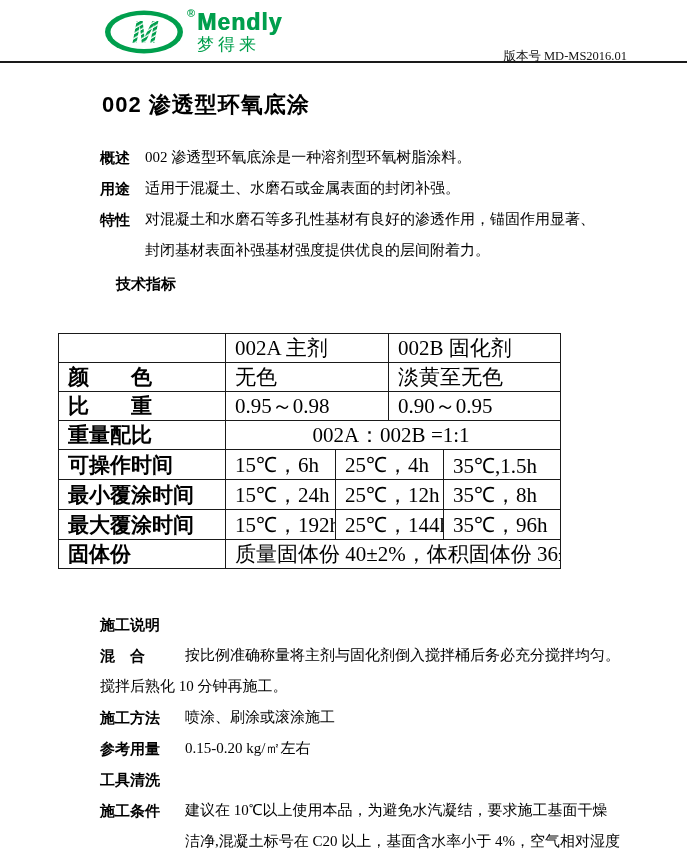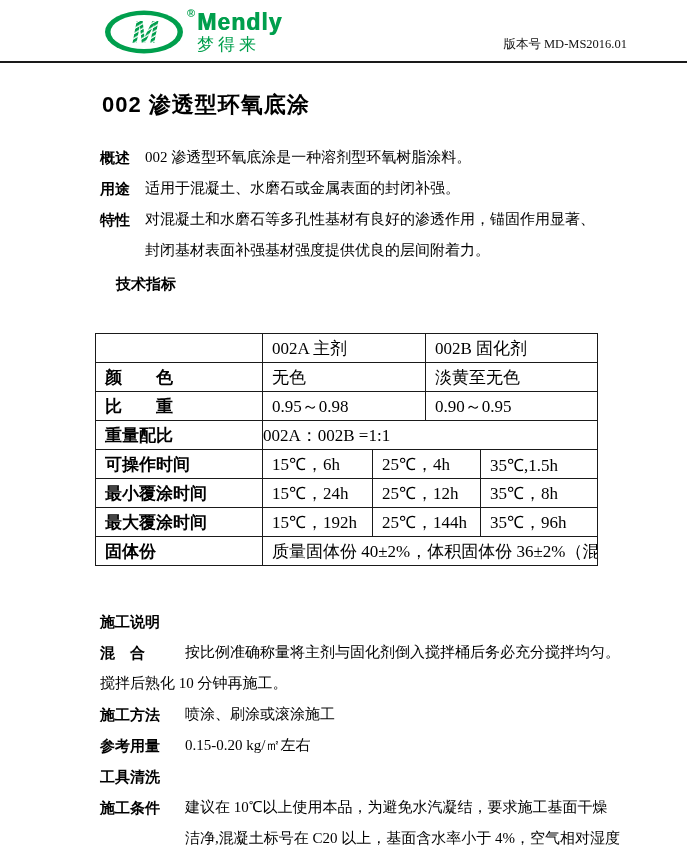--- a/index.html
+++ b/index.html
@@ -29,21 +29,21 @@
     font-weight: 900; font-size: 23px; line-height: 26px;
     color: #009F4D; letter-spacing: 1px;
     text-shadow: 0.6px 0 0 #009F4D;
   }
   .brand-cn {
     font-family: "Liberation Sans", sans-serif;
     font-weight: normal; font-size: 17px; line-height: 18px;
     color: #009F4D; text-align: left; letter-spacing: 4px; margin-top: 1px;
   }
   .version {
-    position: absolute; right: 60px; top: 36px;
+    position: absolute; right: 60px; top: 48px;
     font-size: 12.5px; color: #111;
   }
   .rule { border: none; border-top: 2px solid #1a1a1a; margin: 0; }
 
   
   .title {
     margin: 28px 0 0 102px;
     font-family: "Liberation Sans", sans-serif;
     font-size: 22px; font-weight: bold; line-height: 27px;
     letter-spacing: 1px;
@@ -58,30 +58,30 @@
   }
   .ptext { width: 452px; }
   .subhead {
     margin: 2px 0 0 100px; line-height: 31px;
     font-weight: bold; font-family: "Liberation Sans", sans-serif;
   }
 
   
   table.tech {
     border-collapse: collapse; table-layout: fixed;
-    width: 502px; margin: 34px 0 0 95px;
-    font-size: 17px;
+    width: 502px; margin: 34px 0 0 58px;
+    font-size: 21px;
   }
   table.tech td {
     border: 1px solid #1a1a1a;
     height: 29px; padding: 0 4px 0 9px;
     vertical-align: middle; overflow: hidden; white-space: nowrap;
   }
   table.tech td.lab { font-weight: bold; font-family: "Liberation Sans", sans-serif; }
-  table.tech td.ctr { text-align: left; padding-left: 0; }
+  table.tech td.ctr { text-align: center; padding-left: 0; }
 
   
   .subhead2 {
     margin: 40px 0 0 100px; line-height: 31px;
     font-weight: bold; font-family: "Liberation Sans", sans-serif;
   }
   .cblock { margin: 0 0 0 100px; width: 520px; }
   .citem { display: flex; line-height: 31px; }
   .clabel {
     width: 85px; flex: none; font-weight: bold;

